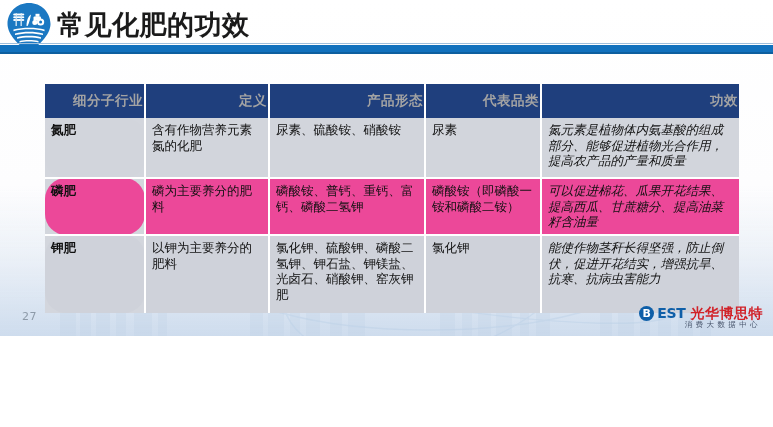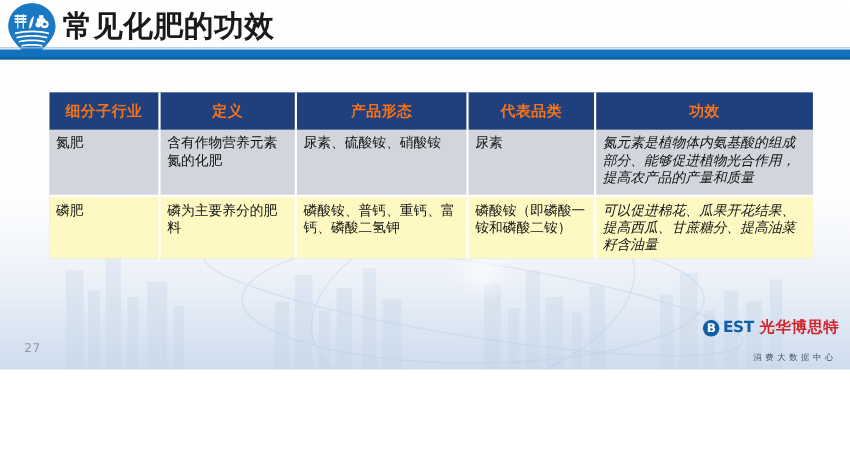--- a/index.html
+++ b/index.html
@@ -78,52 +78,53 @@
     width: 694px;
   }
   table.fert {
     border-collapse: collapse;
     table-layout: fixed;
     width: 694px;
     background: #d3d6dd;
   }
   table.fert th {
     background: #1f3f7d;
-    color: #f97316;
+    color: #a3a3a3;
     font-size: 13.5px;
     font-weight: bold;
     height: 32px;
-    text-align: center;
+    text-align: right;
     vertical-align: middle;
     border-right: 2px solid #ffffff;
     letter-spacing: .5px;
   }
   table.fert th:last-child { border-right: none; }
 
   table.fert td {
     font-size: 12.5px;
     color: #111111;
     line-height: 15.5px;
     padding: 4px 5px 4px 6px;
     vertical-align: top;
     border-right: 2px solid #ffffff;
     border-bottom: 2px solid #ffffff;
     background: #d3d6dd;
   }
   table.fert td:last-child { border-right: none; font-style: italic; }
   table.fert tr:last-child td { border-bottom: none; }
 
   td.cat {
-    font-weight: normal;
+    font-weight: bold;
     font-size: 13px;
+    border-radius: 21px;
   }
 
   
   tr.r1 td { background: #d2d5dc; }
-  tr.r2 td { background: #fef9c3; }
+  tr.r2 td { background: #ec4899; }
   tr.r3 td { background: #cfd2da; }
   tr.r4 td { background: #d8dade; }
 
   
   .page-num {
     position: absolute;
     left: 22px;
     bottom: 13px;
     font-size: 11px;
     color: #8d9aa8;
@@ -160,21 +161,21 @@
     letter-spacing: -.3px;
   }
   .logo-cn {
     font-size: 14px;
     font-weight: bold;
     color: #d12229;
     letter-spacing: .5px;
     margin-left: 2px;
   }
   .logo-sub {
-    margin-top: 15px;
+    margin-top: 0;
     font-size: 7.5px;
     color: #46536a;
     letter-spacing: 3.4px;
     padding-right: 2px;
   }
 </style>
 </head>
 <body>
 
 <div class="slide">
@@ -293,20 +294,27 @@
           <td>尿素</td>
           <td>氮元素是植物体内氨基酸的组成部分、能够促进植物光合作用，提高农产品的产量和质量</td>
         </tr>
         <tr class="r2" style="height:57px">
           <td class="cat">磷肥</td>
           <td>磷为主要养分的肥料</td>
           <td>磷酸铵、普钙、重钙、富钙、磷酸二氢钾</td>
           <td>磷酸铵（即磷酸一铵和磷酸二铵）</td>
           <td>可以促进棉花、瓜果开花结果、提高西瓜、甘蔗糖分、提高油菜籽含油量</td>
         </tr>
+        <tr class="r3" style="height:78px">
+          <td class="cat">钾肥</td>
+          <td>以钾为主要养分的肥料</td>
+          <td>氯化钾、硫酸钾、磷酸二氢钾、钾石盐、钾镁盐、光卤石、硝酸钾、窑灰钾肥</td>
+          <td>氯化钾</td>
+          <td>能使作物茎秆长得坚强，防止倒伏，促进开花结实，增强抗旱、抗寒、抗病虫害能力</td>
+        </tr>
       </tbody>
     </table>
   </div>
 
   <div class="page-num">27</div>
 
   <div class="logo-block">
     <div class="logo-main">
       <span class="logo-b">B</span>
       <span class="logo-est">EST</span>

